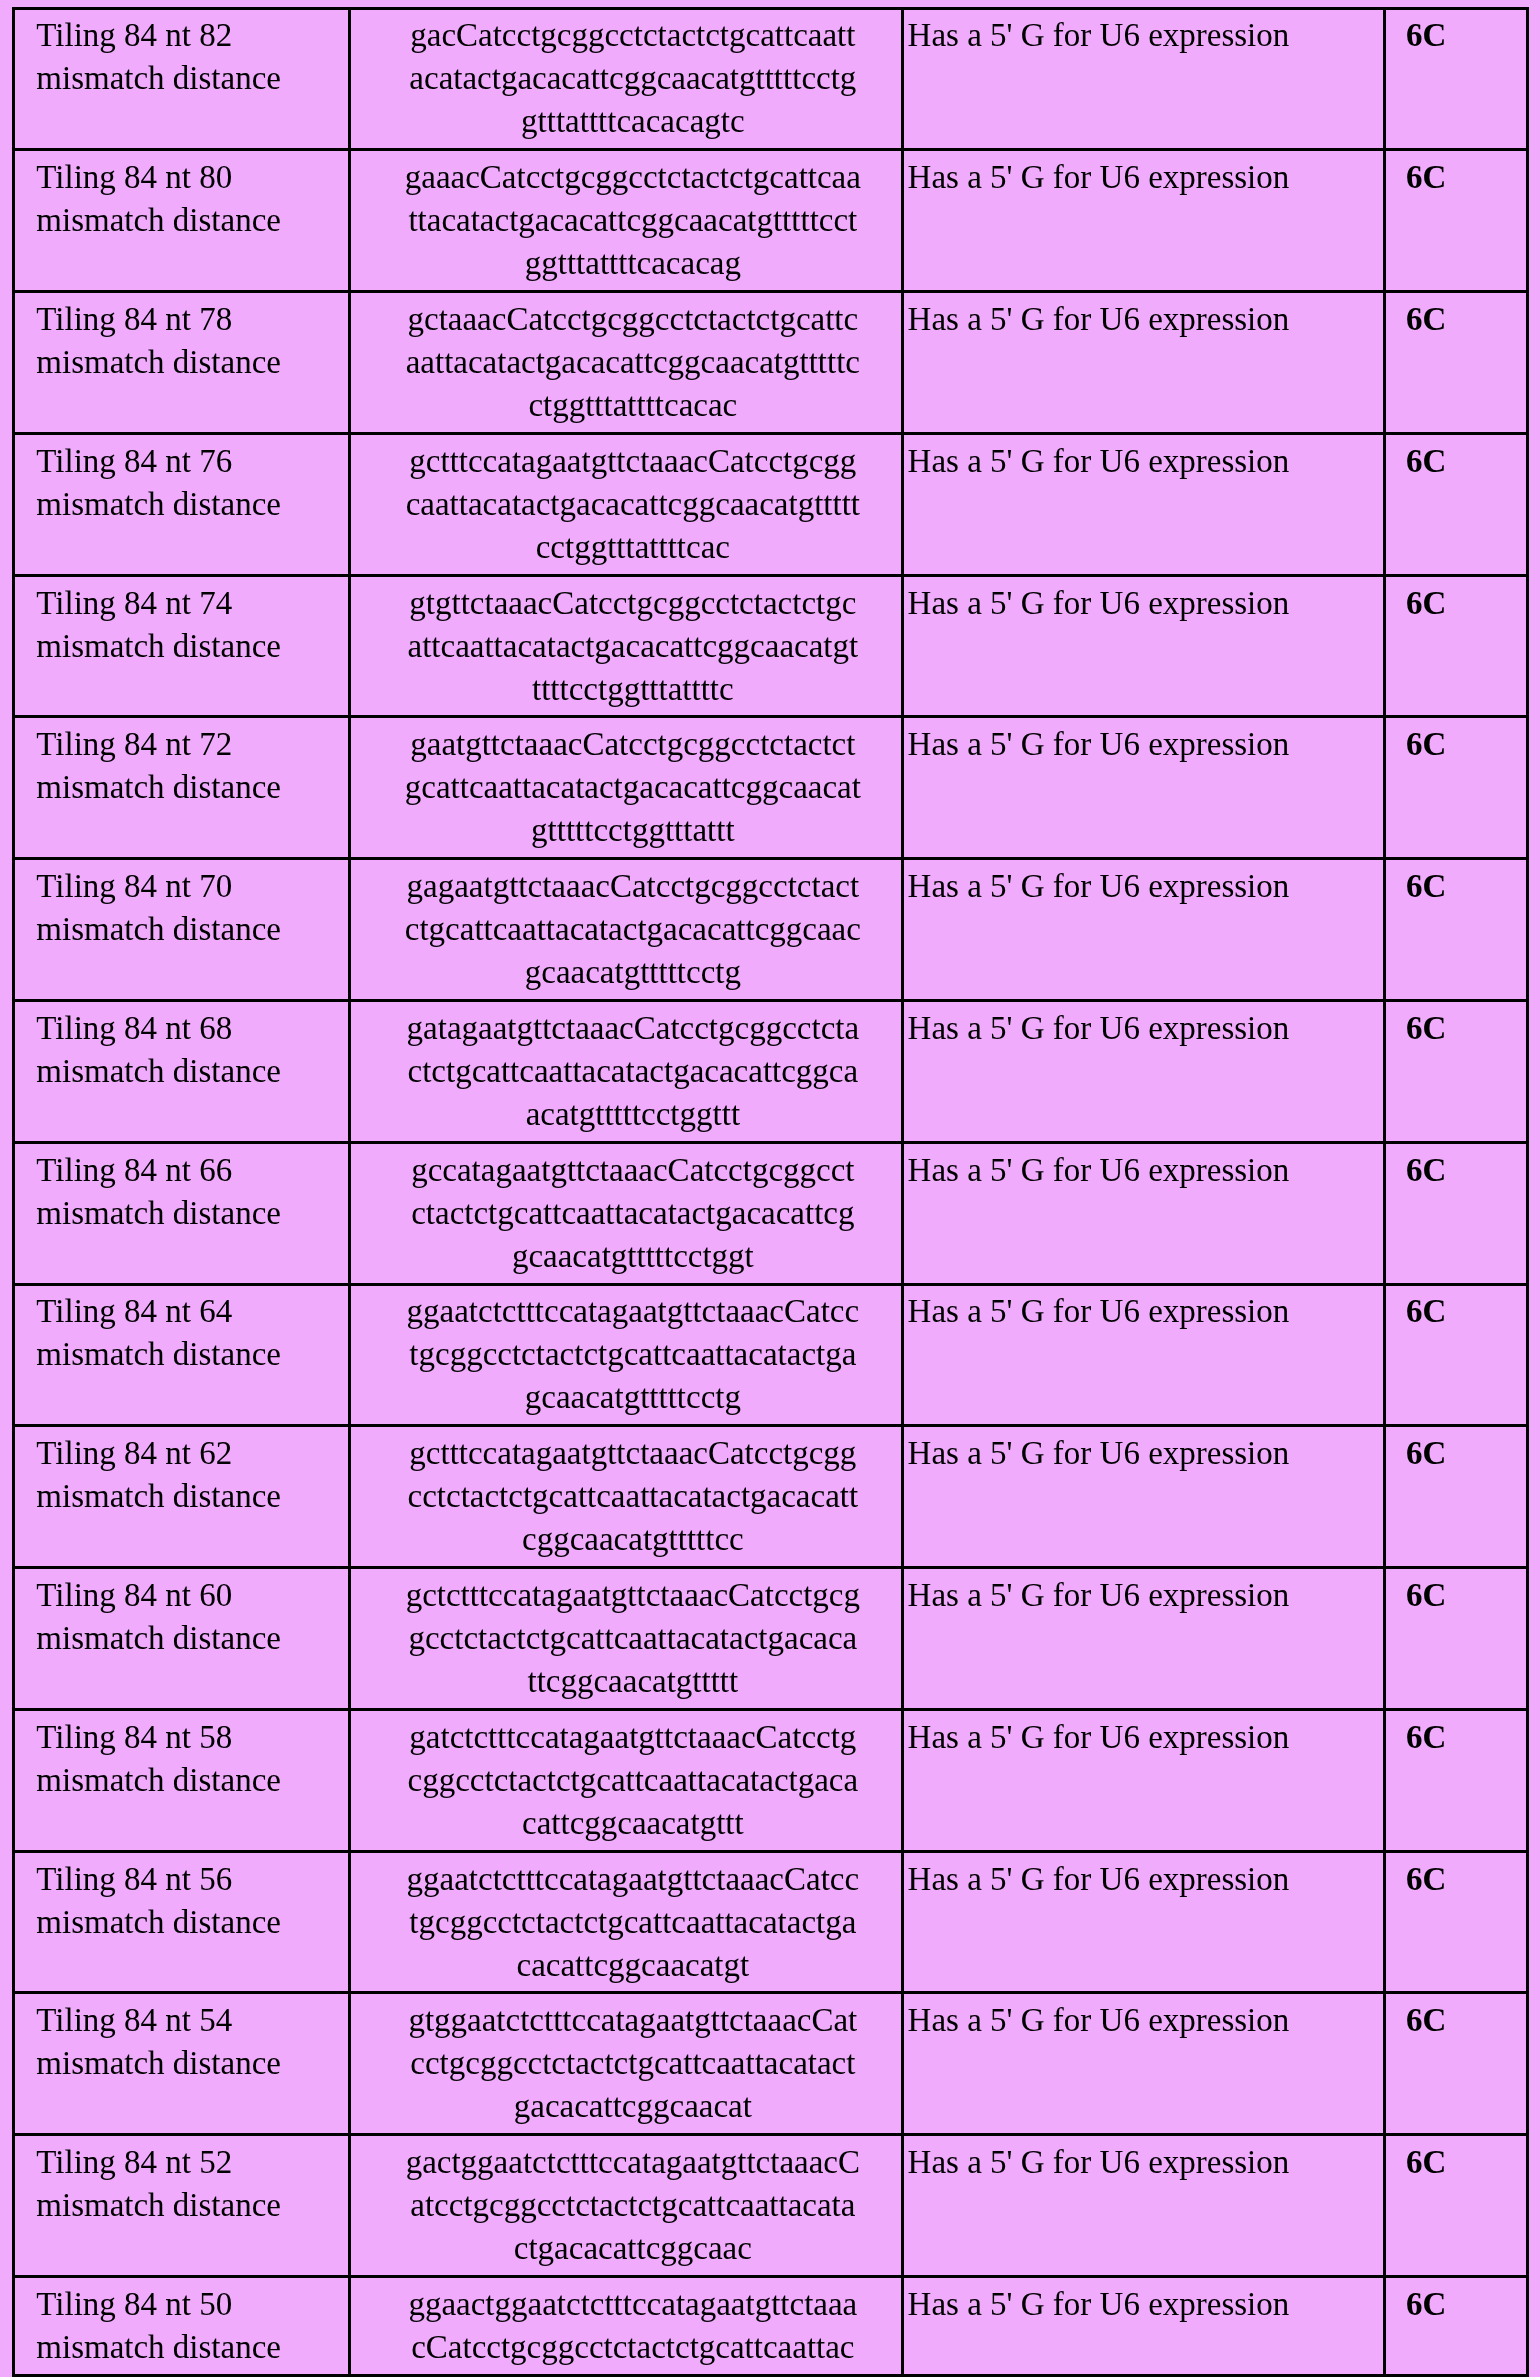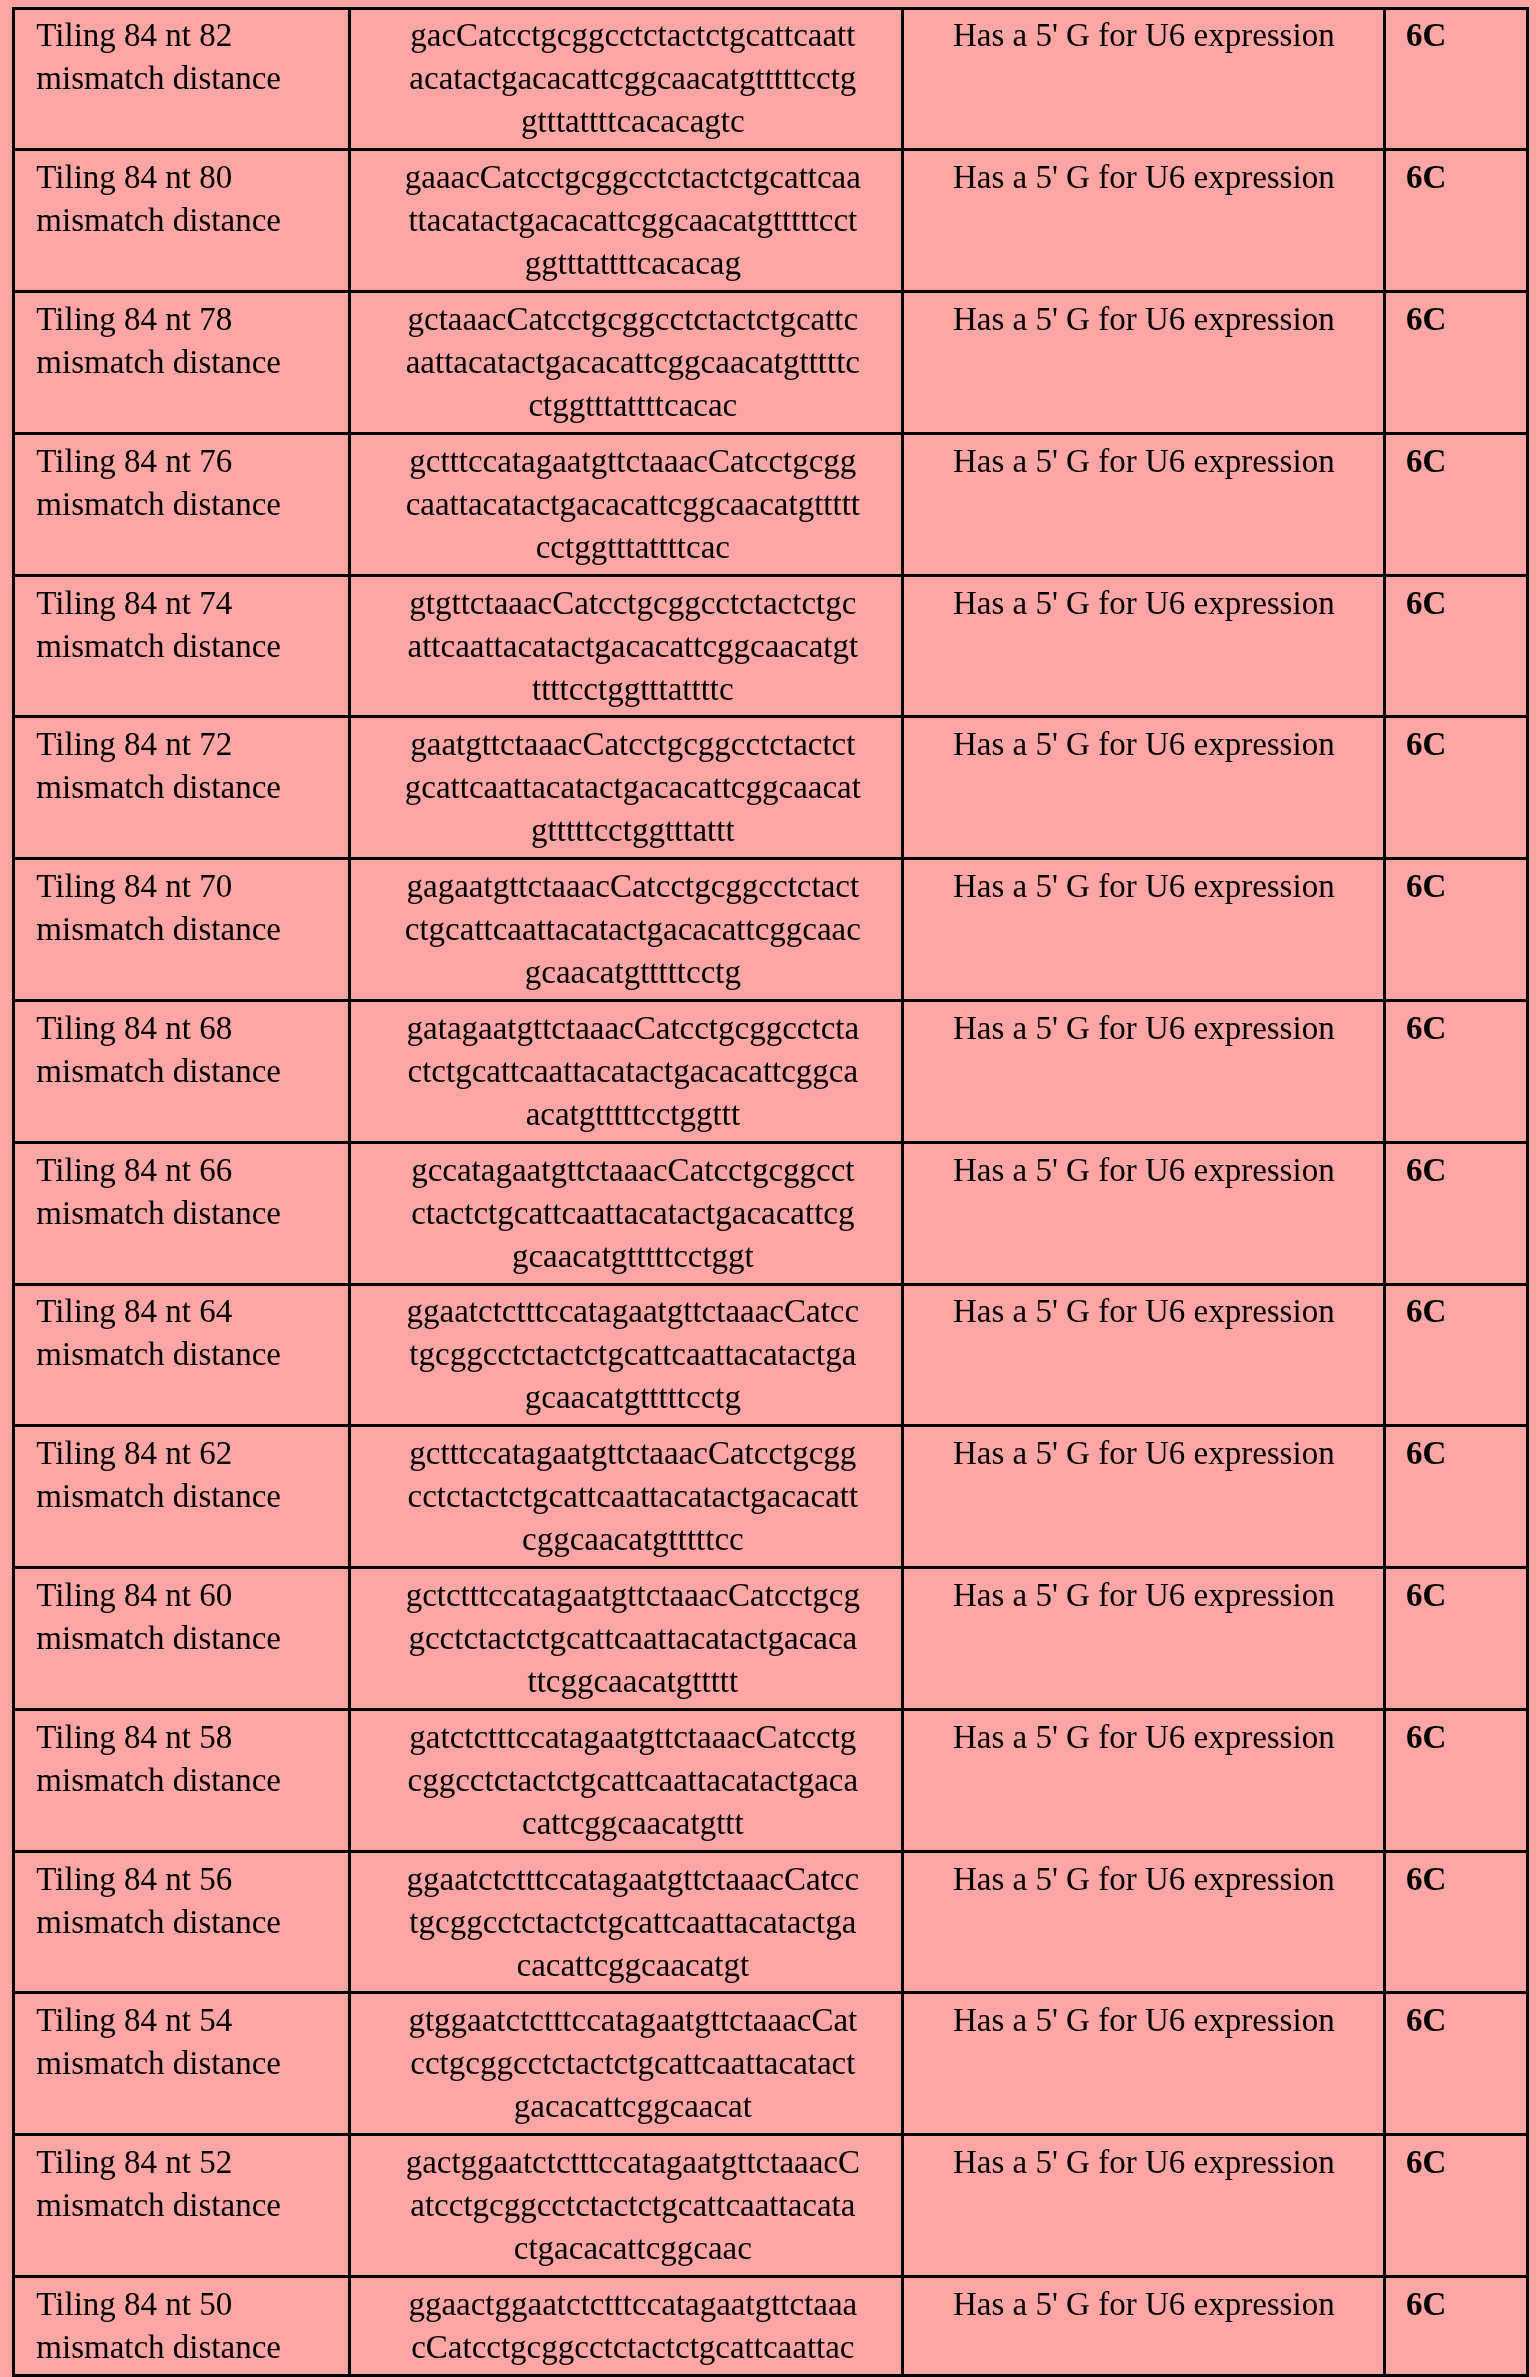--- a/index.html
+++ b/index.html
@@ -5,40 +5,40 @@
   html, body {
     margin: 0;
     padding: 0;
     background: #ffffff;
   }
   .page {
     width: 1541px;
     height: 2377px;
     box-sizing: border-box;
     padding: 6.5px 0 0 12.3px;
-    background: #fca5a5;
+    background: #f0abfc;
     color: #000000;
     font-family: "Liberation Serif", "DejaVu Serif", serif;
   }
   table.seq-table {
     border-collapse: collapse;
     table-layout: fixed;
     width: 1514px;
     height: 2364px;
   }
   table.seq-table td {
     border: 3.3px solid #000000;
     vertical-align: top;
     box-sizing: border-box;
     font-size: 33px;
     line-height: 43px;
   }
   td.cell-name   { width: 336px; padding: 4.9px 6.5px 4.9px 21px; }
   td.cell-seq    { width: 553px; padding: 4.9px 1.6px 4.9px 14.7px; text-align: center; }
-  td.cell-note   { width: 482px; padding: 4.9px 3.3px; text-align: center; }
+  td.cell-note   { width: 482px; padding: 4.9px 3.3px; }
   td.cell-group  { width: 143px; padding: 4.9px 3.3px 4.9px 19.6px; font-weight: bold; }
   .line { display: block; white-space: nowrap; }
 </style>
 </head>
 <body>
 
 <div class="page">
   <table class="seq-table">
     <tbody>
   <tr>

